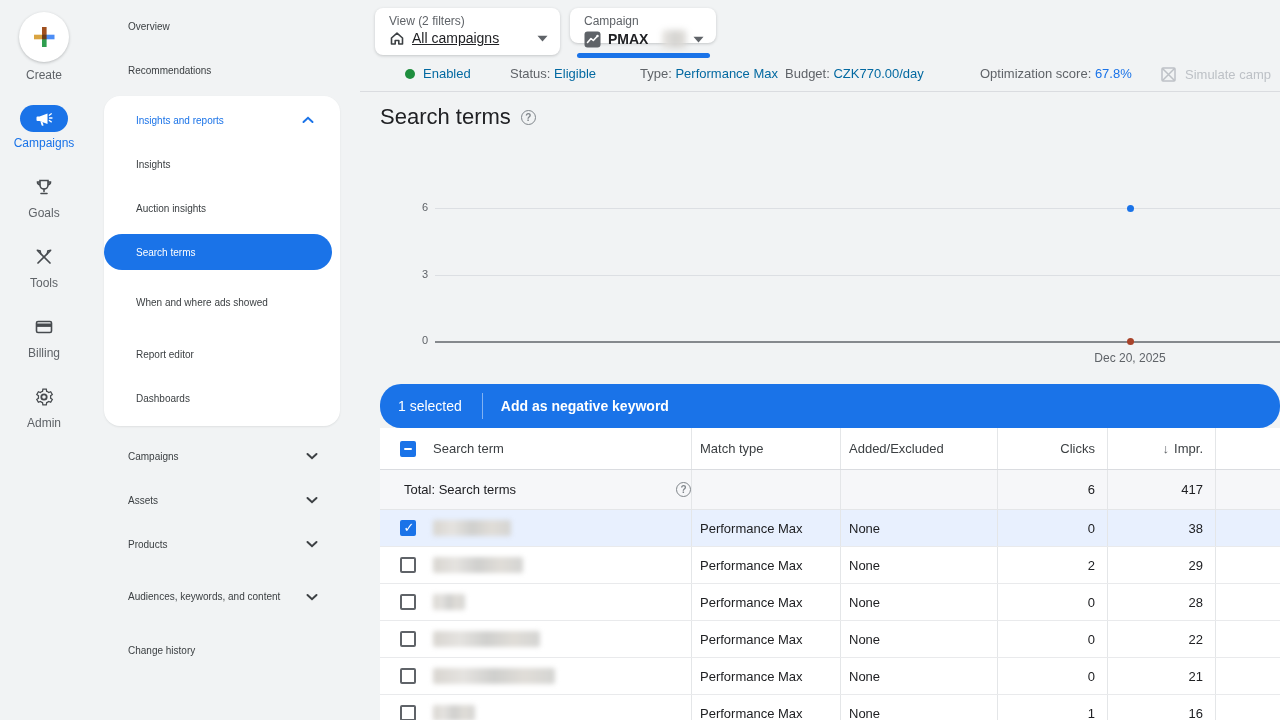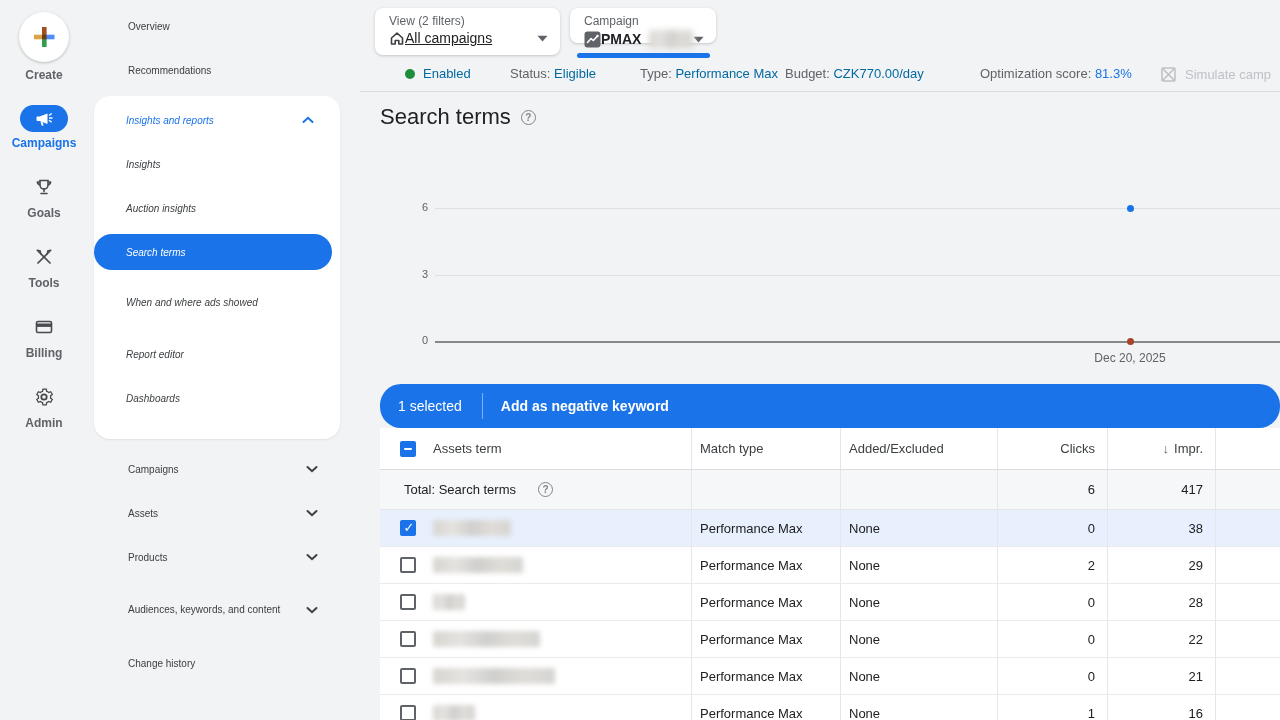--- a/index.html
+++ b/index.html
@@ -6,52 +6,52 @@
   html,body { width:1280px; height:720px; }
   body {
     font-family:"Liberation Sans","DejaVu Sans",sans-serif;
     background:#f1f3f4; color:#3c4043; overflow:hidden; position:relative;
     -webkit-font-smoothing:antialiased;
   }
   svg { display:block; }
 
   
   .rail { position:absolute; left:0; top:0; width:88px; height:720px;
-          display:flex; flex-direction:column; align-items:center;font-weight:bold; }
+          display:flex; flex-direction:column; align-items:center; }
   .create-wrap { margin-top:12px; text-align:center; cursor:pointer; }
   .create-circle { width:50px; height:50px; border-radius:50%; background:#fff;
      box-shadow:0 1px 3px rgba(60,64,67,.3); display:flex; align-items:center; justify-content:center; margin:0 auto;}
   .rail-label { font-size:12px; color:#5f6368; margin-top:6px; }
   .rail-item { margin-top:23px; text-align:center; cursor:pointer; }
   .rail-pill { width:48px; height:27px; border-radius:14px; display:flex; align-items:center; justify-content:center; margin:0 auto; }
   .rail-pill.active { background:#1a73e8; }
   .rail-item.active .rail-label { color:#1a73e8; margin-top:4px; }
   .rail-ic { color:#474b4f; display:flex; justify-content:center; }
 
   
   .nav { position:absolute; left:88px; top:0; width:272px; height:720px; font-size:10px; color:#3c4043; padding-top:4px; }
   .nav-link { height:44px; display:flex; align-items:center; padding-left:40px; padding-right:48px; cursor:pointer; position:relative; }
   .nav-link .chev { position:absolute; right:42px; top:50%; transform:translateY(-50%); color:#5f6368; }
-  .nav-card { background:#fff; border-radius:16px; margin:4px 20px 8px 6px; padding:2px 0 19px 0;
-              box-shadow:0 1px 2px rgba(60,64,67,.1);font-style:italic; }
+  .nav-card { background:#fff; border-radius:16px; margin:4px 20px 8px 16px; padding:2px 0 6px 0;
+              box-shadow:0 1px 2px rgba(60,64,67,.1); }
   .nav-card .group-head { height:44px; display:flex; align-items:center; padding-left:32px; color:#1a73e8; font-weight:500; cursor:pointer; position:relative;}
   .nav-card .group-head .chev { position:absolute; right:26px; color:#1a73e8; }
   .nav-sub { height:44px; display:flex; align-items:center; padding-left:32px; cursor:pointer; }
   .nav-sub.two-line { height:58px; line-height:20px; padding-right:24px; }
   .nav-pill { background:#1a73e8; color:#fff; font-weight:500; height:36px; border-radius:18px;
               margin:4px 8px 4px 0; display:flex; align-items:center; padding-left:32px; cursor:pointer; }
   .nav-bottom .nav-link.two-line { height:62px; line-height:20px; }
 
   
   .content { position:absolute; left:360px; top:0; width:920px; height:720px; overflow:hidden; }
 
   .selbox { position:absolute; background:#fff; border-radius:8px; box-shadow:0 1px 3px rgba(60,64,67,.25);
             padding:6px 12px 6px 14px; cursor:pointer; }
   .selbox .lab { font-size:12px; color:#5f6368; }
-  .selbox .val { font-size:14px; color:#202124; font-weight:500; display:flex; align-items:center; gap:0; margin-top:2px; }
+  .selbox .val { font-size:14px; color:#202124; font-weight:500; display:flex; align-items:center; gap:7px; margin-top:2px; }
   .viewbox { left:15px; top:8px; width:185px; height:47px; }
   .viewbox .val u { text-decoration:underline; }
   .viewbox .chev { margin-left:auto; color:#5f6368; }
   .campbox { left:210px; top:8px; width:146px; height:35px; }
   .campbox .chev { margin-left:auto; color:#5f6368; }
   .camp-underline { position:absolute; left:217px; top:53px; width:133px; height:5px; border-radius:3px; background:#1a73e8; }
 
   .statusrow { position:absolute; left:0; top:58px; width:920px; height:32px; font-size:13px; white-space:nowrap; }
   .statusrow .abs { position:absolute; top:8px; }
   .s-label { color:#5f6368; }
@@ -86,21 +86,21 @@
   .tbl { position:absolute; left:20px; top:428px; width:900px; background:#fff; font-size:13px; }
   .trow { display:grid; grid-template-columns:311px 149px 157px 110px 108px auto; align-items:stretch; }
   .trow > div { display:flex; align-items:center; }
   .trow > div + div { border-left:1px solid #e4e6e8; }
   .thead { height:42px; border-bottom:1px solid #dadce0; color:#3c4043; font-weight:500; }
   .c-first { padding-left:20px; gap:17px; }
   .c-left { padding-left:8px; }
   .c-num { justify-content:flex-end; padding-right:12px; color:#202124; }
   .thead .c-num { color:#3c4043; }
   .t-total { height:40px; background:#f6f7f9; border-bottom:1px solid #e4e6e8; color:#202124; }
-  .t-total .c-first { padding-left:24px; gap:22px; }
+  .t-total .c-first { padding-left:24px; gap:22px;justify-content:space-between; }
   .t-row { height:37px; border-bottom:1px solid #e9eaec; color:#202124; }
   .t-row.selected { background:#e8f0fe; }
   .sort-arrow { color:#5f6368; margin-right:5px; font-size:13px; }
 
   .cb { width:16px; height:16px; border:2px solid #5f6368; border-radius:2px; background:#fff;
         position:relative; flex:0 0 auto; cursor:pointer; }
   .cb.on { background:#1a73e8; border-color:#1a73e8; }
   .cb.on::after { content:"\2713"; position:absolute; left:1.5px; top:-2px; color:#fff; font-size:13px; font-weight:bold; }
   .cb.ind { background:#1a73e8; border-color:#1a73e8; }
   .cb.ind::after { content:""; position:absolute; left:2px; top:5px; width:8px; height:2.5px; background:#fff; border-radius:1px; }
@@ -319,21 +319,21 @@
     <span class="abs" style="left:280px;text-align:center;">
       <span class="s-label">Type:</span>
       <span class="s-val">Performance Max</span>
     </span>
     <span class="abs" style="left:425px;">
       <span class="s-label">Budget:</span>
       <span class="s-val">CZK770.00/day</span>
     </span>
     <span class="abs" style="left:620px;">
       <span class="s-label">Optimization score:</span>
-      <span class="opt-val">81.3%</span>
+      <span class="opt-val">67.8%</span>
     </span>
     <span class="abs simulate" style="left:800px;">
       <span>
         <svg width="17" height="17" viewBox="0 0 17 17" fill="none" stroke="#bdc1c6" stroke-width="1.5" stroke-linejoin="round">
           <rect x="2" y="2" width="13" height="13" rx="1"></rect>
           <path d="M2.5 2.5 14.5 14.5 M14.5 2.5 2.5 14.5"></path>
         </svg>
       </span>
       <span>Simulate camp</span>
     </span>
@@ -362,21 +362,21 @@
     <span class="count">1 selected</span>
     <span class="vdiv"></span>
     <span class="action">Add as negative keyword</span>
   </div>
 
   <div class="tbl">
 
     <div class="trow thead">
       <div class="c-first">
         <span class="cb ind"></span>
-        <span>Assets term</span>
+        <span>Search term</span>
       </div>
       <div class="c-left">Match type</div>
       <div class="c-left">Added/Excluded</div>
       <div class="c-num">Clicks</div>
       <div class="c-num">
         <span class="sort-arrow">↓</span>
         <span>Impr.</span>
       </div>
       <div></div>
     </div>

